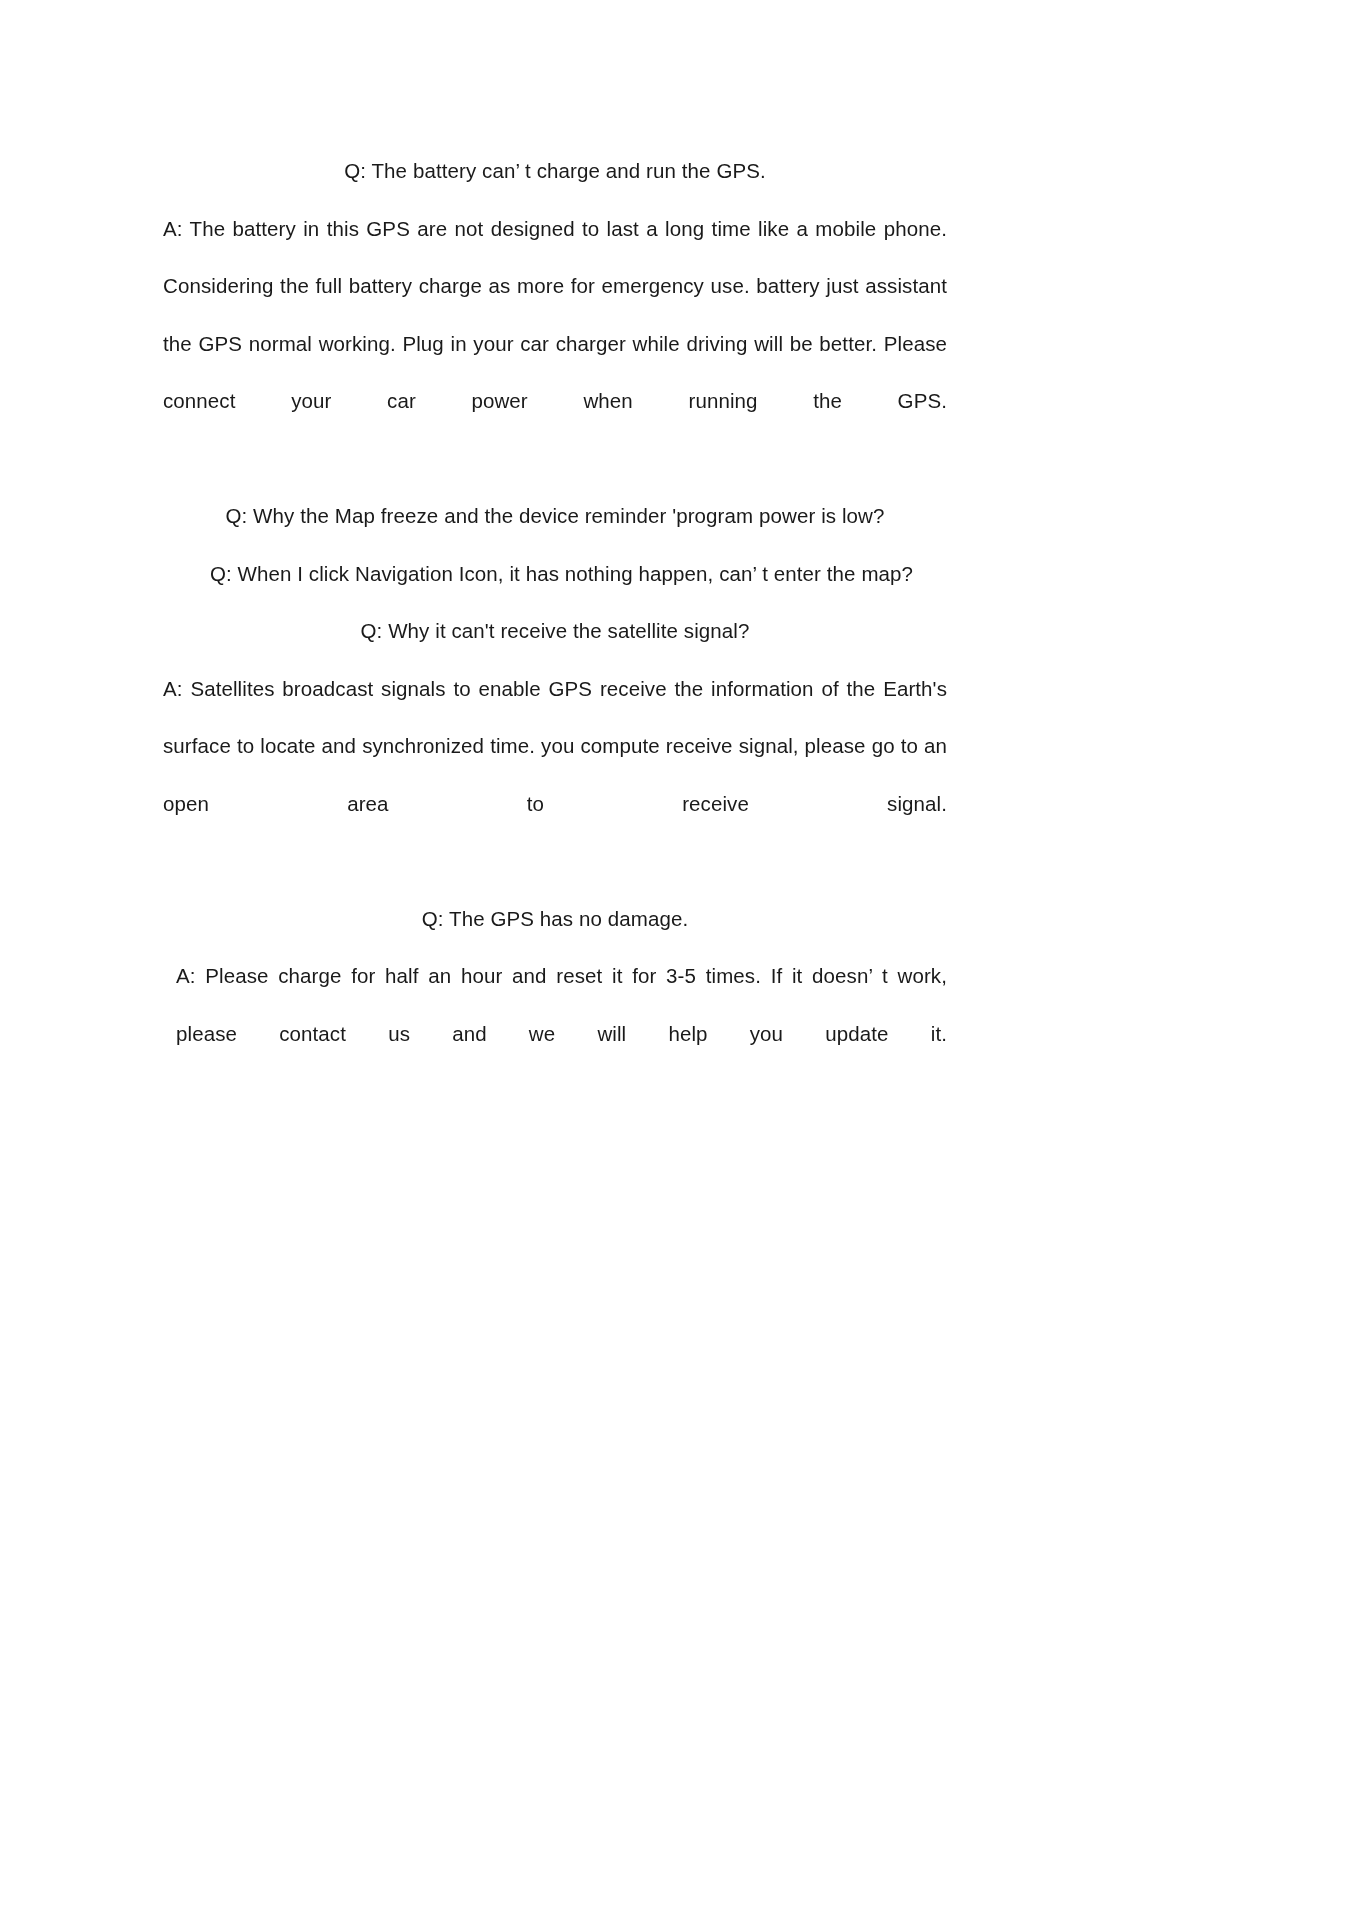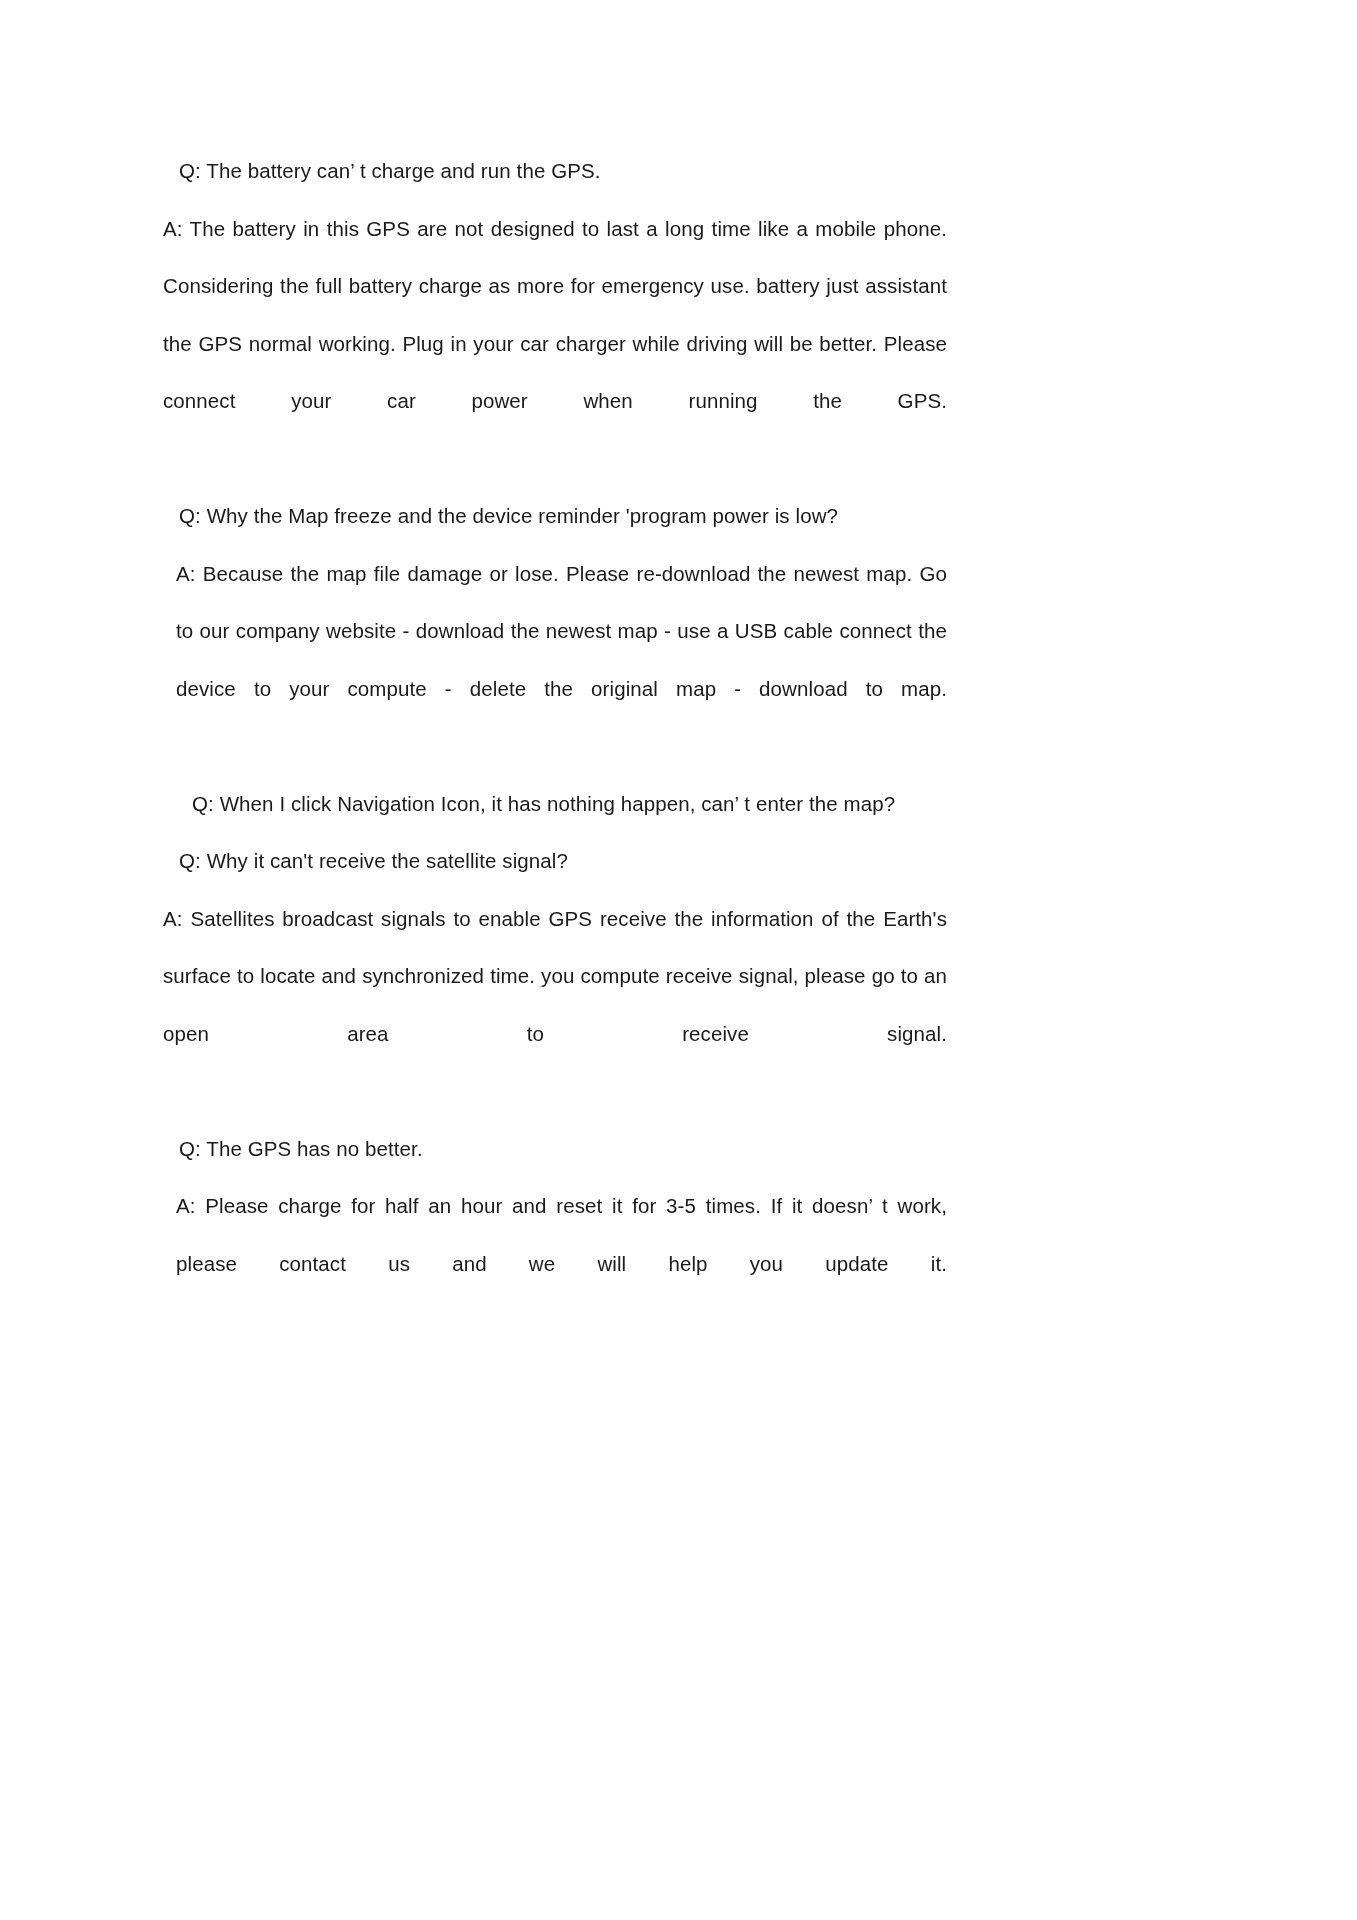--- a/index.html
+++ b/index.html
@@ -34,22 +34,21 @@
     line-height: 57.5px;
     letter-spacing: 0.1px;
     text-align: justify;
     text-justify: inter-word;
     word-spacing: 0px;
   }
   .para.justified {
     text-align: justify;
   }
   .para.flush {
-    text-align: left;
-    margin-left: 16px;
+    text-align: center;
   }
   
   .para.justified::after {
     content: "";
     display: inline-block;
     width: 100%;
   }
   .indent {
     padding-left: 13px;
   }
@@ -59,29 +58,28 @@
 
 <div class="page">
   <div class="content">
 
     <p class="para flush">Q: The battery can’ t charge and run the GPS.</p>
 
     <p class="para justified">A: The battery in this GPS are not designed to last a long time like a mobile phone. Considering the full battery charge as more for emergency use. battery just assistant the GPS normal working. Plug in your car charger while driving will be better. Please connect your car power when running the GPS.</p>
 
     <p class="para flush">Q: Why the Map freeze and the device reminder 'program power is low?</p>
 
-    <p class="para justified indent">A: Because the map file damage or lose. Please re-download the newest map. Go to our company website - download the newest map - use a USB cable connect the device to your compute - delete the original map - download to map.</p>
 
     <p class="para flush indent">Q: When I click Navigation Icon, it has nothing happen, can’ t enter the map?</p>
 
 
     <p class="para flush">Q: Why it can't receive the satellite signal?</p>
 
     <p class="para justified">A: Satellites broadcast signals to enable GPS receive the information of the Earth's surface to locate and synchronized time.   you compute receive signal, please go to an open area to receive signal.</p>
 
-    <p class="para flush">Q: The GPS has no better.</p>
+    <p class="para flush">Q: The GPS has no damage.</p>
 
 
 
     <p class="para justified indent">A: Please charge for half an hour and reset it for 3-5 times. If it doesn’ t work, please contact us and we will help you update it.</p>
 
   </div>
 </div>
 
 </body></html>

